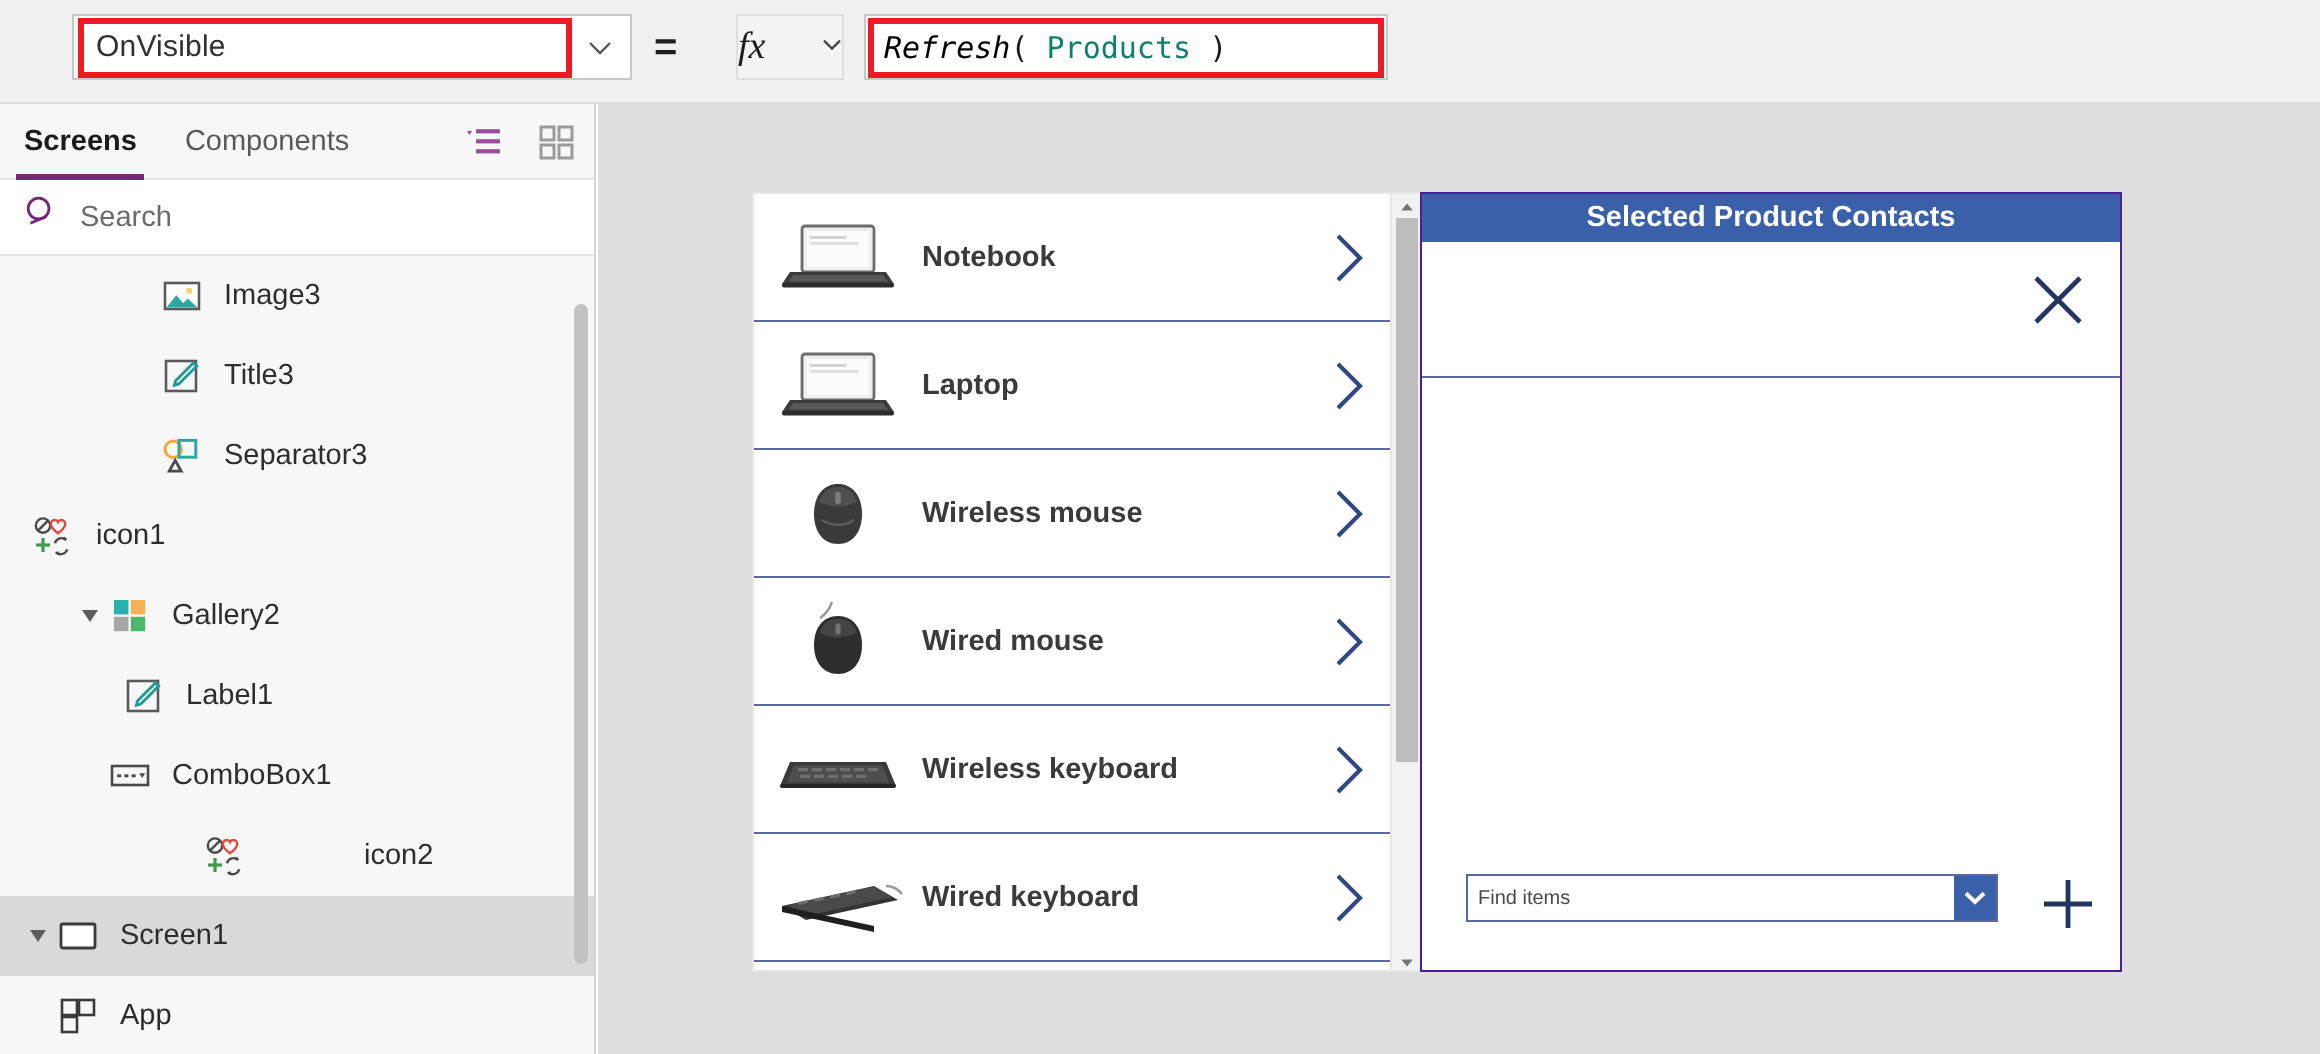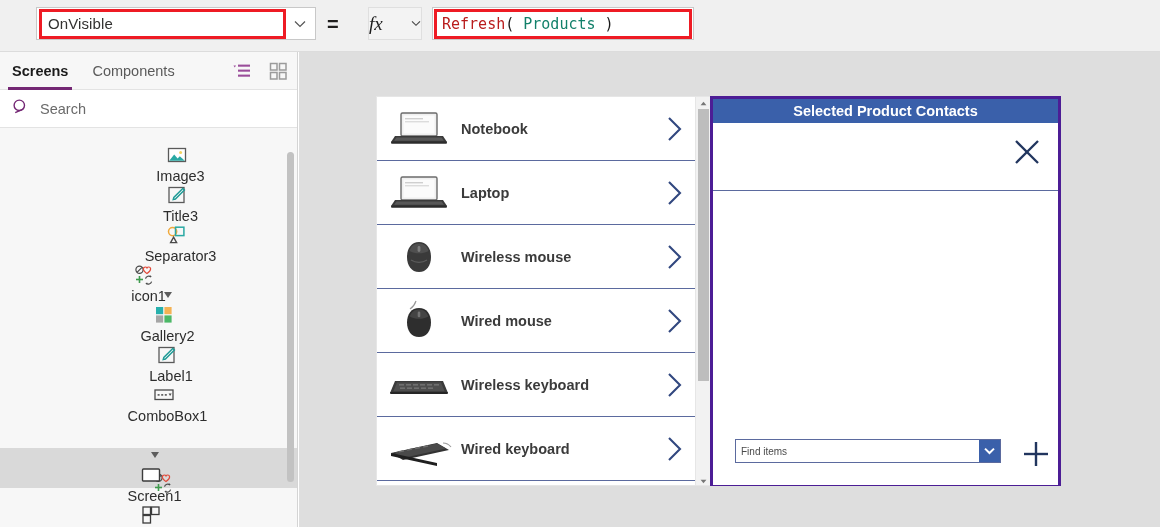--- a/index.html
+++ b/index.html
@@ -47,21 +47,21 @@
     display: flex; align-items: center; justify-content: space-between; gap: 3px;
   }
   .fx-glyph { font-family: "Liberation Serif", serif; font-style: italic; font-size: 19px; color: #1b1b1b; }
   .fx-caret { font-size: 10px; color: #444; }
   .formula-input {
     position: absolute; left: 432px; top: 7px; width: 262px; height: 33px;
     background: #ffffff; border: 1px solid #c8c8c8;
     display: flex; align-items: center; padding-left: 9px;
     font-family: "DejaVu Sans Mono", monospace; font-size: 15px;
   }
-  .tok-fn { color: #b91c1c; }
+  .tok-fn { color: #000000; font-style: italic; }
   .tok-punct { color: #1b1b1b; }
   .tok-table { color: #12806a; }
   .redbox-formula {
     position: absolute; left: 434px; top: 9px; width: 258px; height: 30px;
     border: 3px solid #ee1b24; pointer-events: none; z-index: 5;
   }
 
   
   .sidebar {
     position: absolute; left: 0; top: 52px; width: 298px; height: 475px;
@@ -85,21 +85,21 @@
 
   .search-row {
     height: 38px; background: #ffffff; border-bottom: 1px solid #e3e3e3;
     display: flex; align-items: center; padding-left: 12px; gap: 10px;
   }
   .search-text { font-size: 14.5px; color: #6a6a6a; }
 
   .tree { position: relative; height: 399px; overflow: hidden; background: #f7f7f7; }
   .tree-row {
     height: 40px; display: flex; align-items: center;
-    font-size: 14.5px; color: #2d2d2d; cursor: pointer; flex-direction: column;
+    font-size: 14.5px; color: #2d2d2d; cursor: pointer;
   }
   .tree-row.selected { background: #d9d9d9; }
   .tw {
     width: 14px; height: 40px; display: flex; align-items: center; justify-content: center;
     flex: 0 0 14px;
   }
   .tw-tri {
     width: 0; height: 0; border-left: 6px solid #5d5d5d;
     border-top: 4.5px solid transparent; border-bottom: 4.5px solid transparent;
     transform: rotate(90deg);
@@ -136,21 +136,21 @@
   .g-scroll {
     position: absolute; right: 0; top: 0; width: 15px; height: 390px; background: #f2f2f2;
     border-left: 1px solid #e6e6e6;
   }
   .g-scroll-thumb { position: absolute; left: 2px; top: 12px; width: 11px; height: 272px; background: #bdbdbd; }
   .g-arrow { position: absolute; left: 0; width: 15px; height: 12px; display: flex; align-items: center; justify-content: center; }
 
   
   .panel {
     position: absolute; left: 411px; top: 44px; width: 351px; height: 390px;
-    background: #ffffff; border: 3px solid #4c1d95;
+    background: #ffffff; border: 1px solid #4c1d95;
   }
   .panel-head {
     height: 24px; background: #3a60aa; color: #ffffff;
     display: flex; align-items: center; justify-content: center;
     font-size: 14.5px; font-weight: bold;
   }
   .panel-top {
     height: 68px; border-bottom: 1.5px solid #5b6a9e; position: relative; background: #ffffff;
   }
   .close-x { position: absolute; right: 16px; top: 14px; width: 30px; height: 30px; cursor: pointer; }

